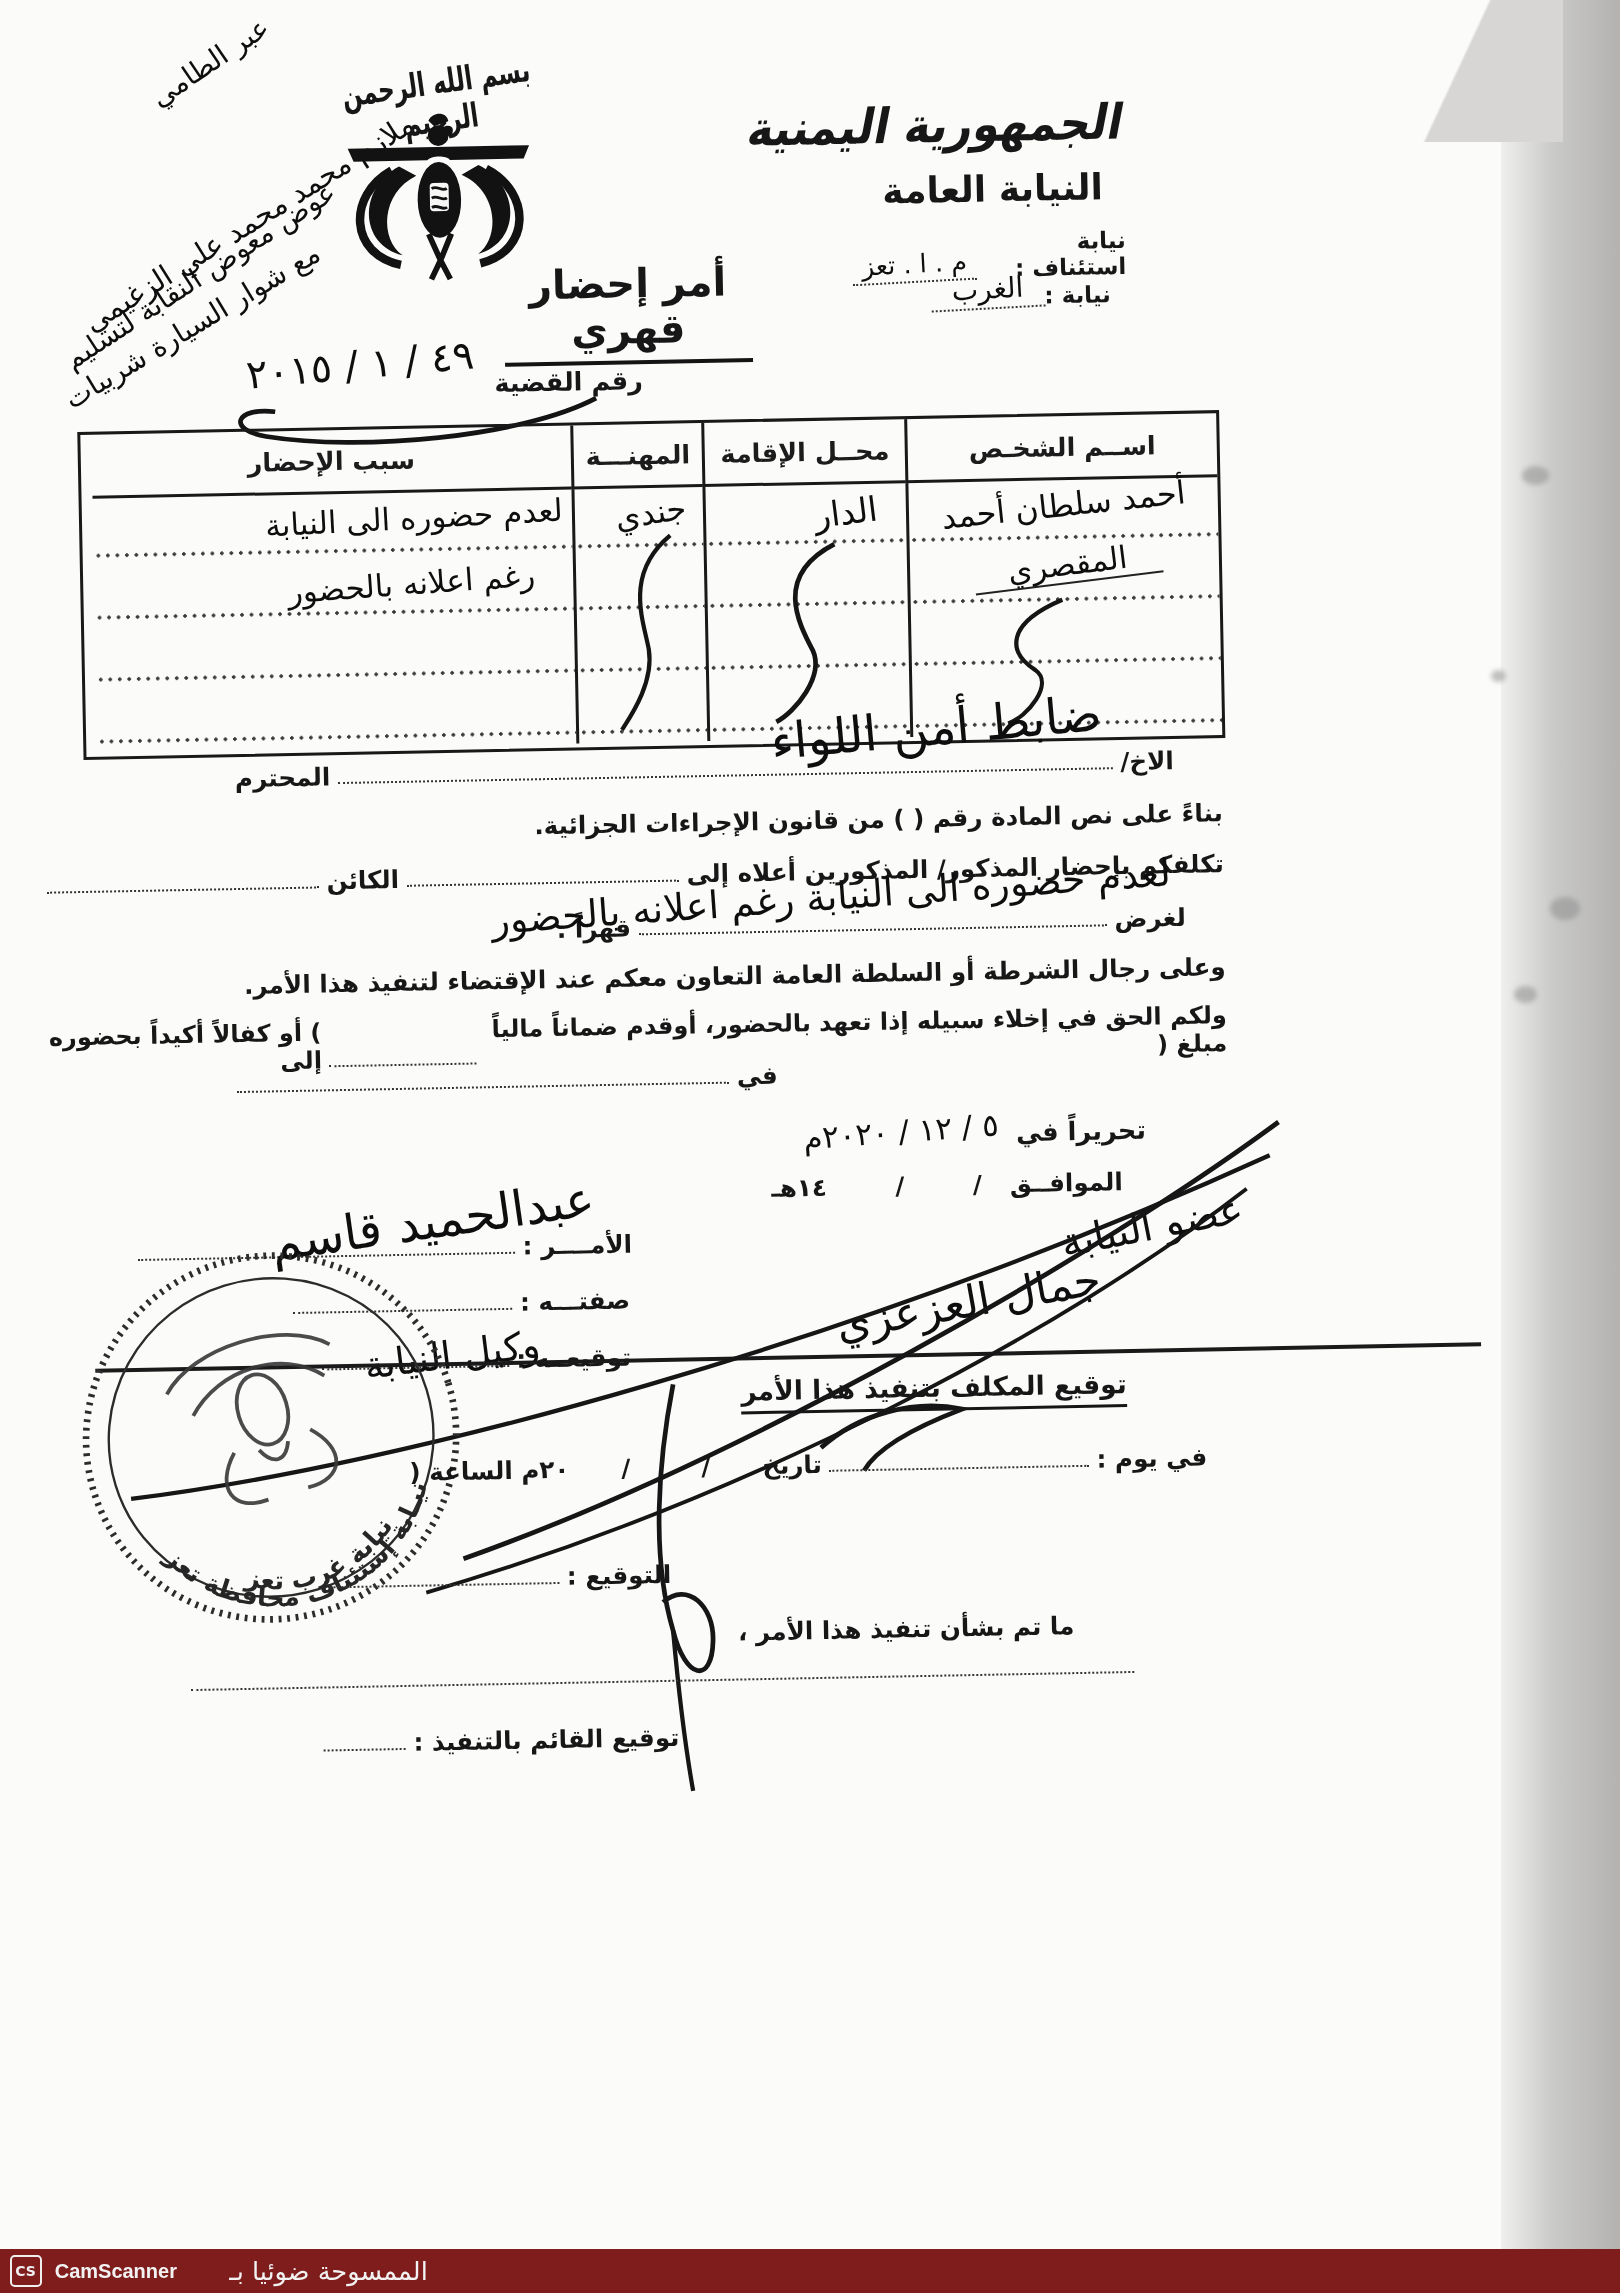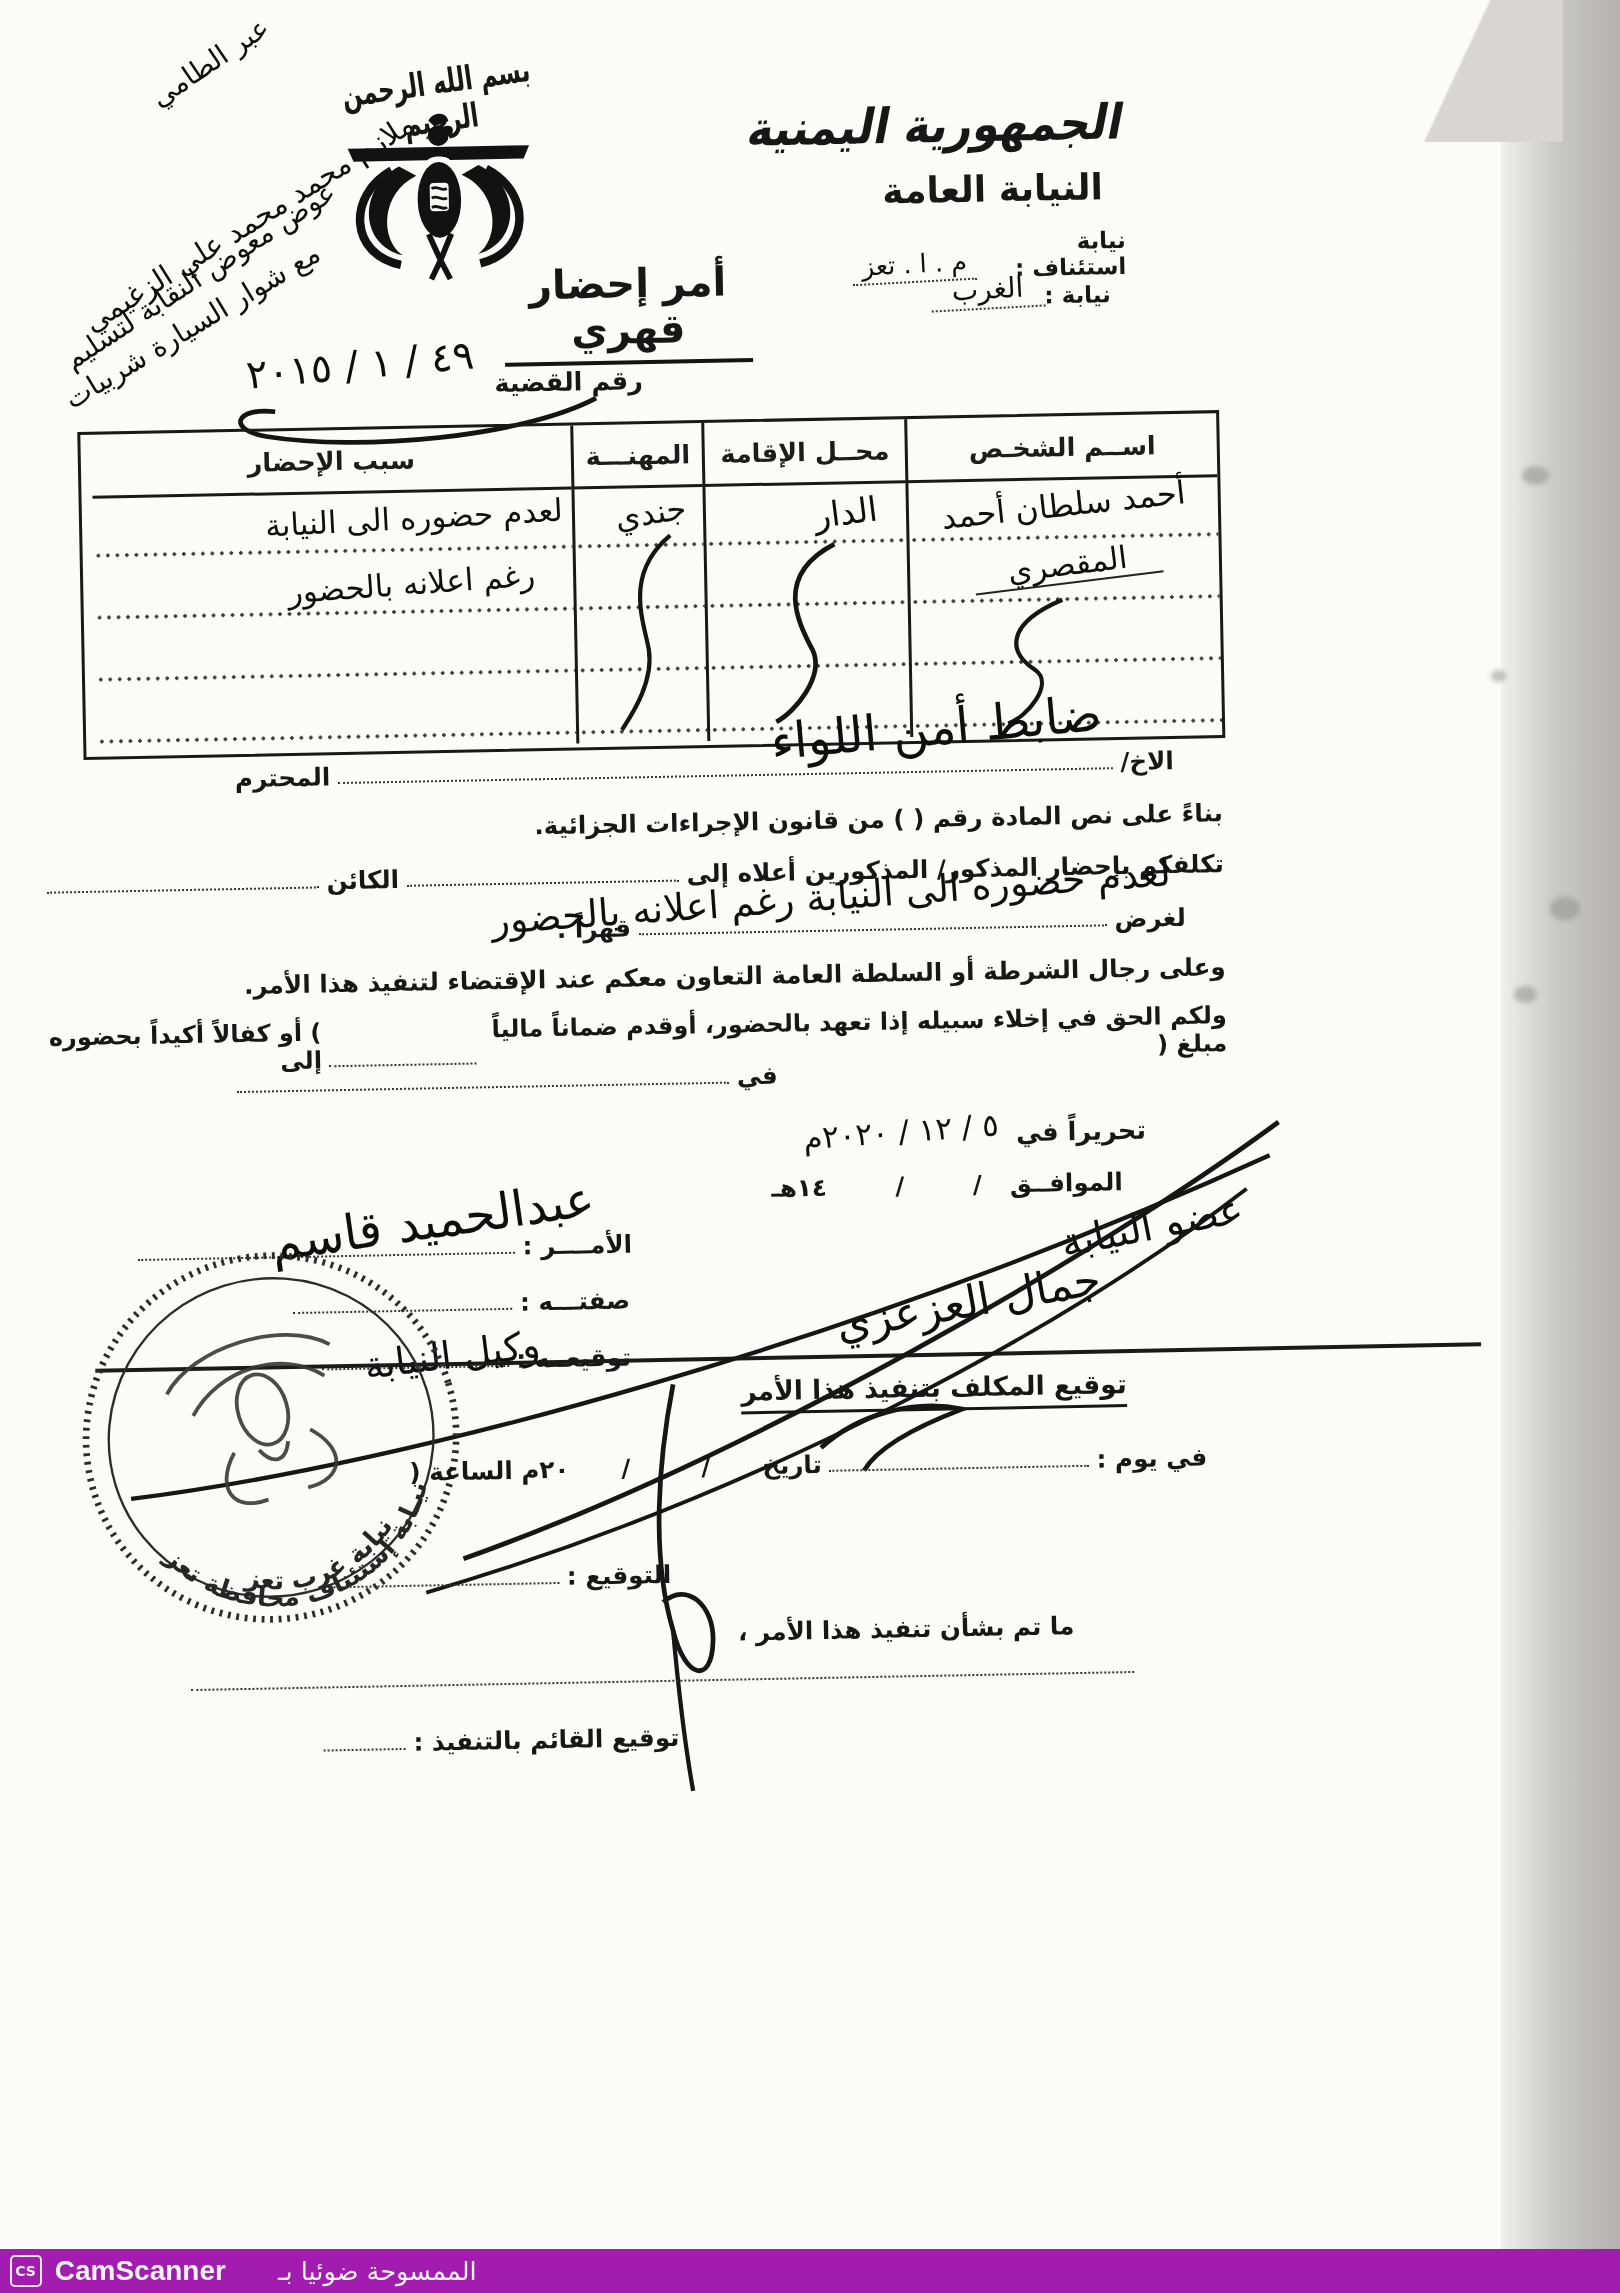--- a/index.html
+++ b/index.html
@@ -20,21 +20,21 @@
   .inb{border-left:3.3px solid #191919;}
   .td{position:relative;
       background-image:radial-gradient(circle at 4.7px 57px,#3a3a3a 1.5px,transparent 2px);
       background-size:9.5px 62px;background-repeat:repeat;}
   .smudge{position:absolute;background:#8f8f8f;border-radius:50%;filter:blur(2.8px);opacity:.55;}
   #scanband{position:absolute;top:0;right:0;width:119px;height:2293px;
       background:linear-gradient(to right,#efefee 0%,#c9c9c8 45%,#b3b2b1 100%);}
   #scancorner{position:absolute;top:0;right:57px;width:246px;height:142px;
       background:linear-gradient(115deg,transparent 55%,#d7d6d5 56%);}
   #footerbar{position:absolute;left:0;bottom:0;width:1620px;height:44px;
-      background:#a21caf;display:flex;align-items:center;gap:13.2px;padding-left:9.5px;box-sizing:border-box;}
+      background:#7f1d1d;display:flex;align-items:center;gap:13.2px;padding-left:9.5px;box-sizing:border-box;}
   .badge{width:28px;height:28px;border:2.4px solid #efefef;border-radius:4.7px;
       color:#efefef;font-size:14px;font-weight:bold;display:flex;align-items:center;justify-content:center;}
   svg text{font-family:"DejaVu Sans",sans-serif;}
 </style>
 </head>
 <body>
 
 <div id="page">
 
   <div id="scanband"></div>
@@ -234,18 +234,18 @@
 
     <div class="abs rtl line" style="right:953px;top:1720px;width:364px;">
       <span class="printed" style="font-size:24.6px;">توقيع القائم بالتنفيذ :</span>
       <span class="dotfill"></span>
     </div>
 
   </div>
 
   <div id="footerbar">
     <span class="badge">CS</span>
-    <span style="color:#f2f2f2;font-size:28px;font-weight:bold;font-family:'Liberation Sans',sans-serif;text-align:center;">CamScanner</span>
+    <span style="color:#f2f2f2;font-size:20px;font-weight:bold;font-family:'Liberation Sans',sans-serif;text-align:center;">CamScanner</span>
     <span class="rtl" style="color:#f2f2f2;font-size:25.6px;margin-left:39px;">الممسوحة ضوئيا بـ</span>
   </div>
 
 </div>
 
 
 </body></html>

